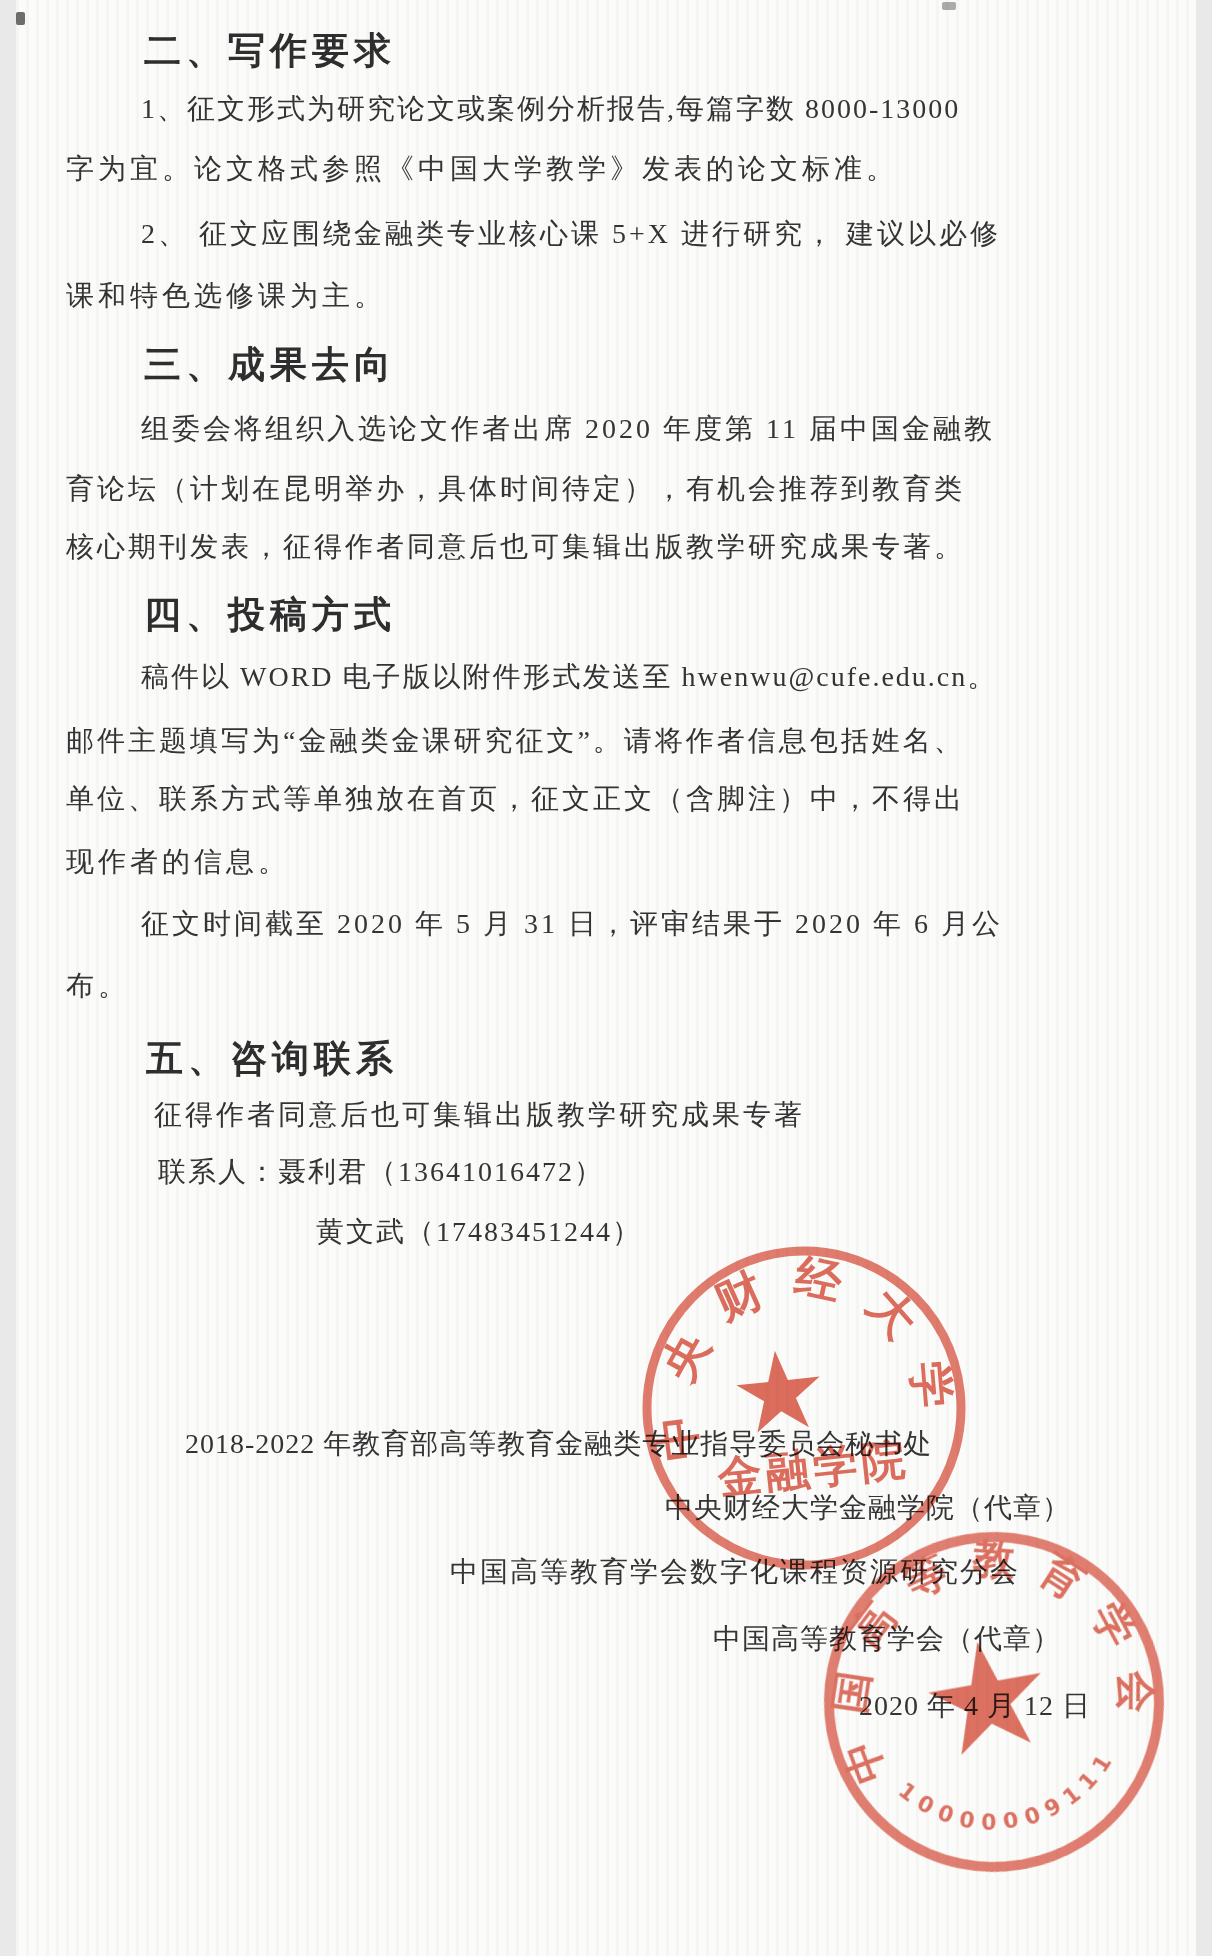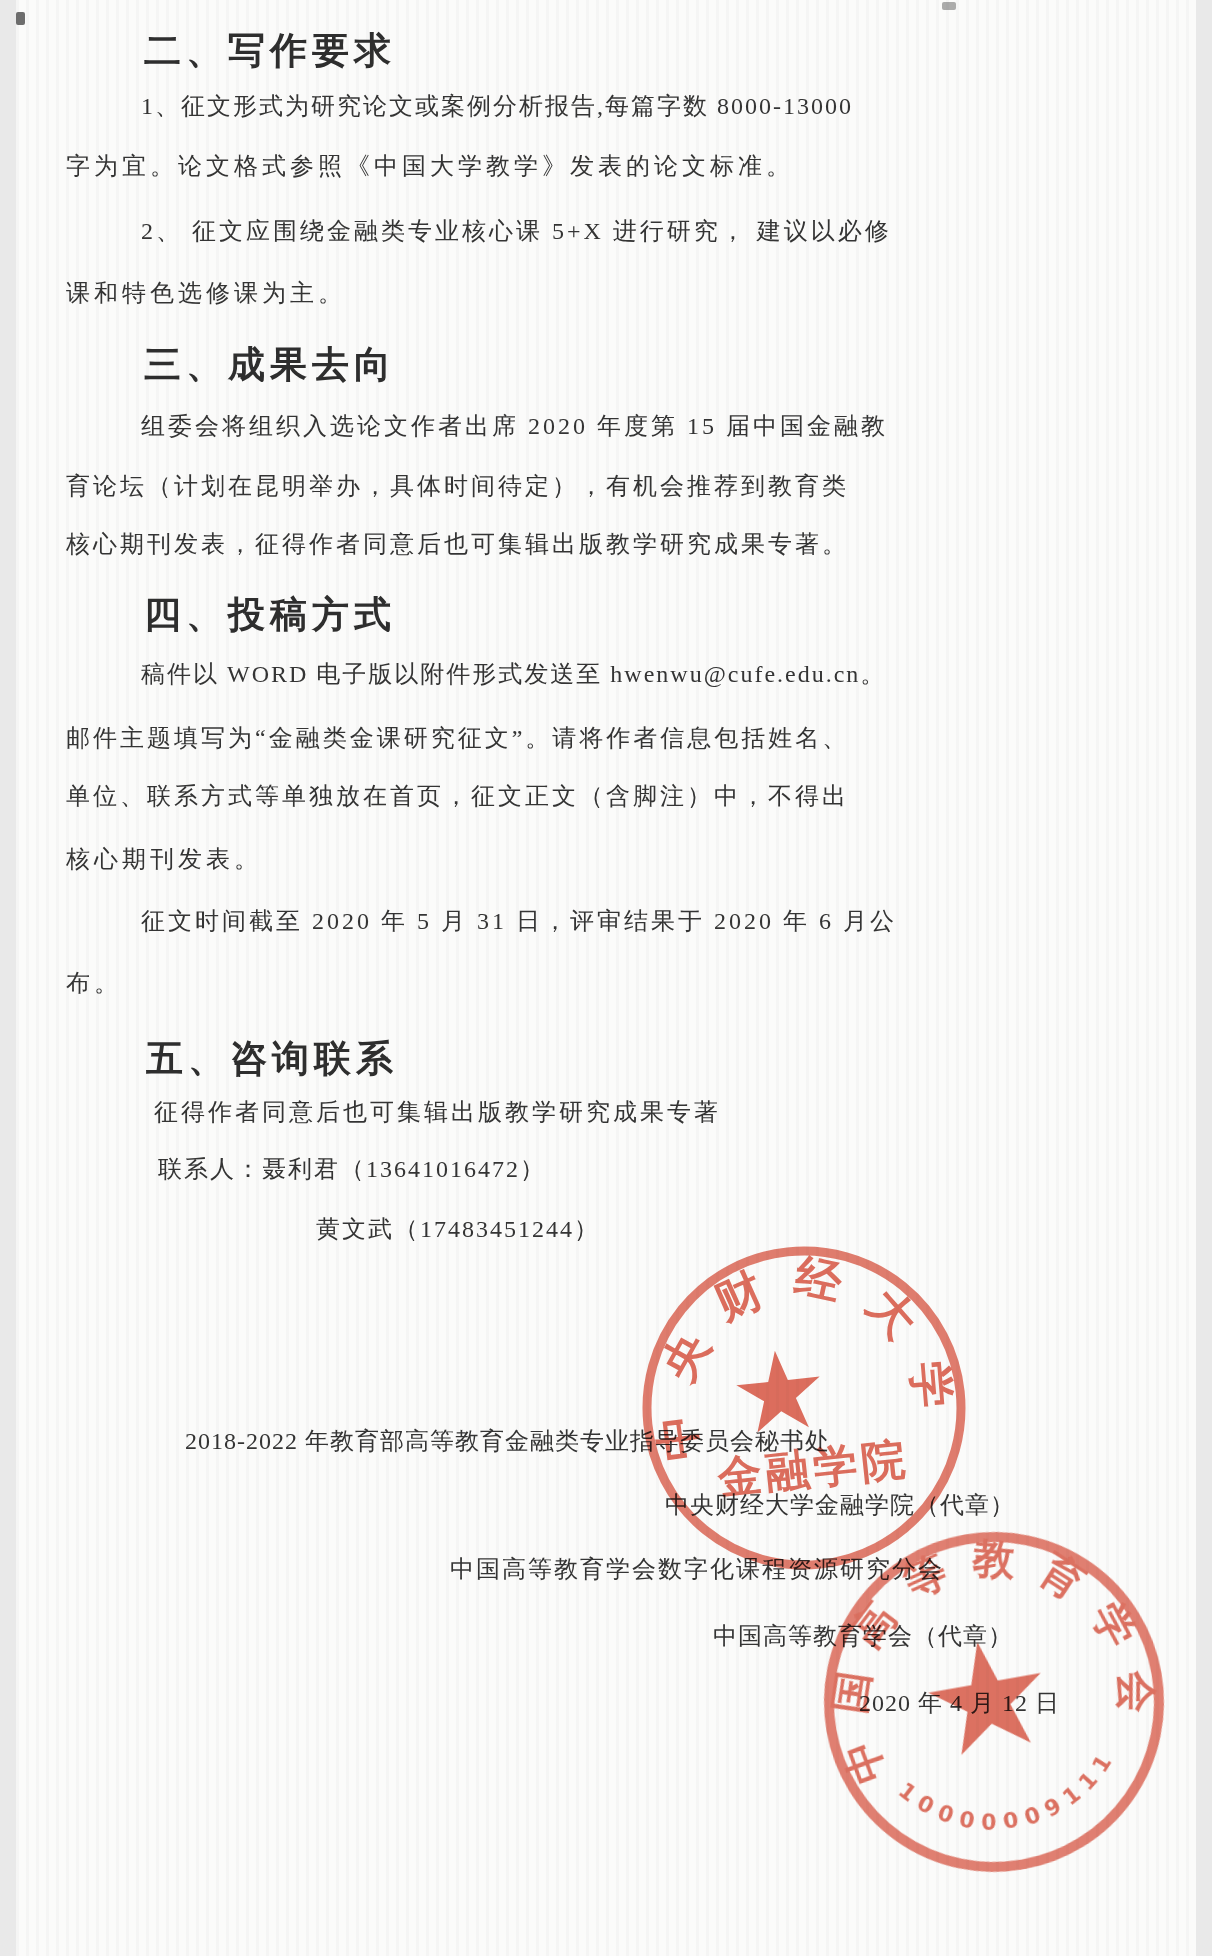--- a/index.html
+++ b/index.html
@@ -10,21 +10,21 @@
     background:
       repeating-linear-gradient(90deg, rgba(110,112,120,0.045) 0 3px, rgba(0,0,0,0) 3px 10px),
       linear-gradient(#fbfbfa,#fbfbfa);
     overflow:hidden;
     font-family:"Liberation Serif","DejaVu Serif",serif;
     color:#343434;
   }
   .line{
     position:absolute;
     white-space:nowrap;
-    font-size:24px;
+    font-size:28px;
     letter-spacing:3px;
     color:#343434;
   }
   .heading{
     font-weight:bold;
     font-size:37px;
     letter-spacing:5px;
     color:#2e2e2e;
   }
   .sig{letter-spacing:2px;}
@@ -42,28 +42,28 @@
 
   <div class="speck" style="left:0px;top:12px;width:9px;height:13px;"></div>
   <div class="speck" style="left:926px;top:2px;width:14px;height:8px;opacity:.45;"></div>
 
   <div class="line heading" style="left:128px;top:26px;">二、写作要求</div>
   <div class="line" style="left:125px;top:90px;letter-spacing:2px;">1、征文形式为研究论文或案例分析报告,每篇字数 8000-13000</div>
   <div class="line" style="left:50px;top:150px;letter-spacing:4px;text-align:right;">字为宜。论文格式参照《中国大学教学》发表的论文标准。</div>
   <div class="line" style="left:125px;top:215px;letter-spacing:3px;">2、 征文应围绕金融类专业核心课 5+X 进行研究， 建议以必修</div>
   <div class="line" style="left:50px;top:277px;letter-spacing:4px;">课和特色选修课为主。</div>
   <div class="line heading" style="left:128px;top:340px;">三、成果去向</div>
-  <div class="line" style="left:125px;top:410px;letter-spacing:3px;">组委会将组织入选论文作者出席 2020 年度第 15 届中国金融教</div>
+  <div class="line" style="left:125px;top:410px;letter-spacing:3px;">组委会将组织入选论文作者出席 2020 年度第 11 届中国金融教</div>
   <div class="line" style="left:50px;top:470px;letter-spacing:3px;">育论坛（计划在昆明举办，具体时间待定），有机会推荐到教育类</div>
   <div class="line" style="left:50px;top:528px;letter-spacing:3px;">核心期刊发表，征得作者同意后也可集辑出版教学研究成果专著。</div>
   <div class="line heading" style="left:128px;top:590px;">四、投稿方式</div>
   <div class="line" style="left:125px;top:658px;letter-spacing:2px;">稿件以 WORD 电子版以附件形式发送至 hwenwu@cufe.edu.cn。</div>
   <div class="line" style="left:50px;top:780px;letter-spacing:3px;">单位、联系方式等单独放在首页，征文正文（含脚注）中，不得出</div>
   <div class="line" style="left:50px;top:722px;letter-spacing:3px;">邮件主题填写为“金融类金课研究征文”。请将作者信息包括姓名、</div>
-  <div class="line" style="left:50px;top:843px;letter-spacing:4px;">核心期刊发表。</div>
+  <div class="line" style="left:50px;top:843px;letter-spacing:4px;">现作者的信息。</div>
   <div class="line" style="left:125px;top:905px;letter-spacing:3px;">征文时间截至 2020 年 5 月 31 日，评审结果于 2020 年 6 月公</div>
   <div class="line" style="left:50px;top:967px;letter-spacing:4px;">布。</div>
   <div class="line heading" style="left:130px;top:1034px;">五、咨询联系</div>
   <div class="line" style="left:138px;top:1096px;letter-spacing:3px;">征得作者同意后也可集辑出版教学研究成果专著</div>
   <div class="line" style="left:142px;top:1153px;letter-spacing:2px;">联系人：聂利君（13641016472）</div>
   <div class="line" style="left:300px;top:1213px;letter-spacing:2px;">黄文武（17483451244）</div>
   <div class="line sig" style="left:169px;top:1425px;letter-spacing:1px;">2018-2022 年教育部高等教育金融类专业指导委员会秘书处</div>
   <div class="line sig" style="left:629px;top:1489px;letter-spacing:1px;margin-left:20px;">中央财经大学金融学院（代章）</div>
   <div class="line sig" style="left:434px;top:1553px;letter-spacing:2px;">中国高等教育学会数字化课程资源研究分会</div>
   <div class="line sig" style="left:697px;top:1620px;letter-spacing:1px;">中国高等教育学会（代章）</div>

